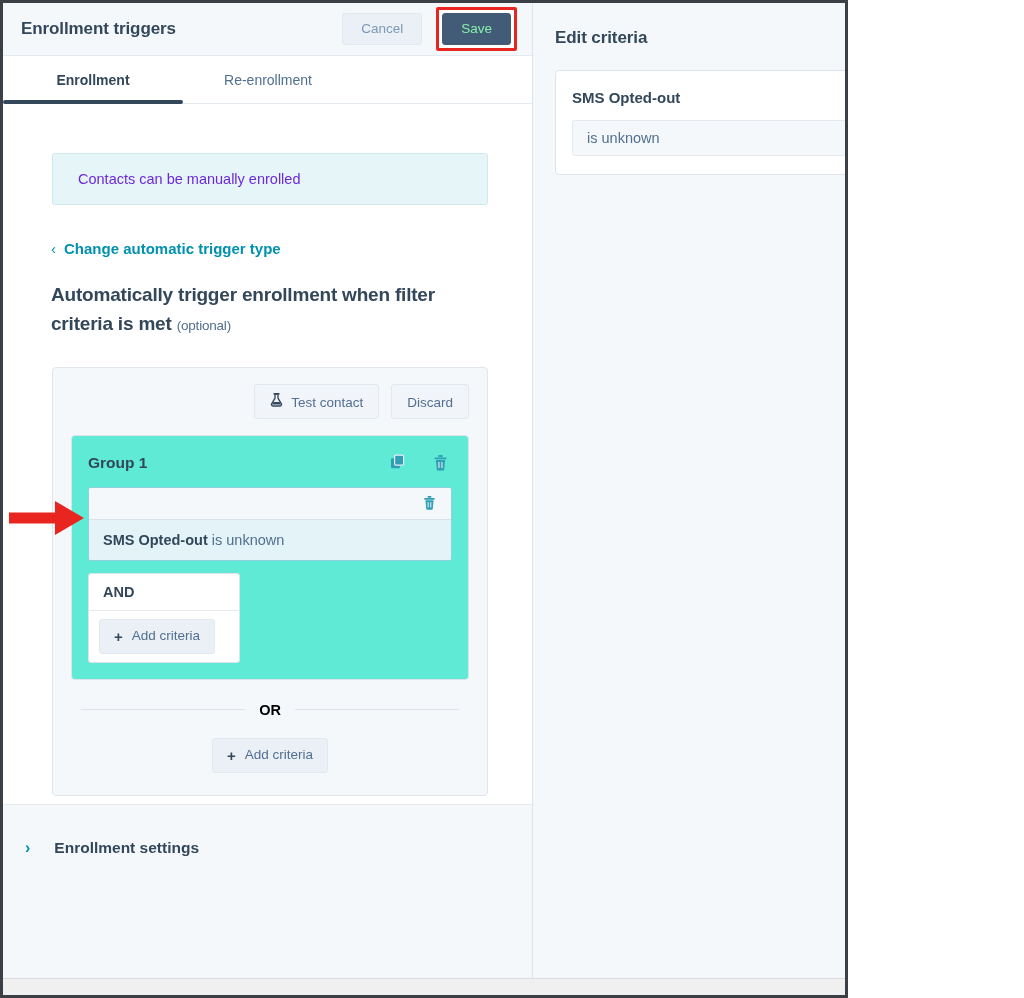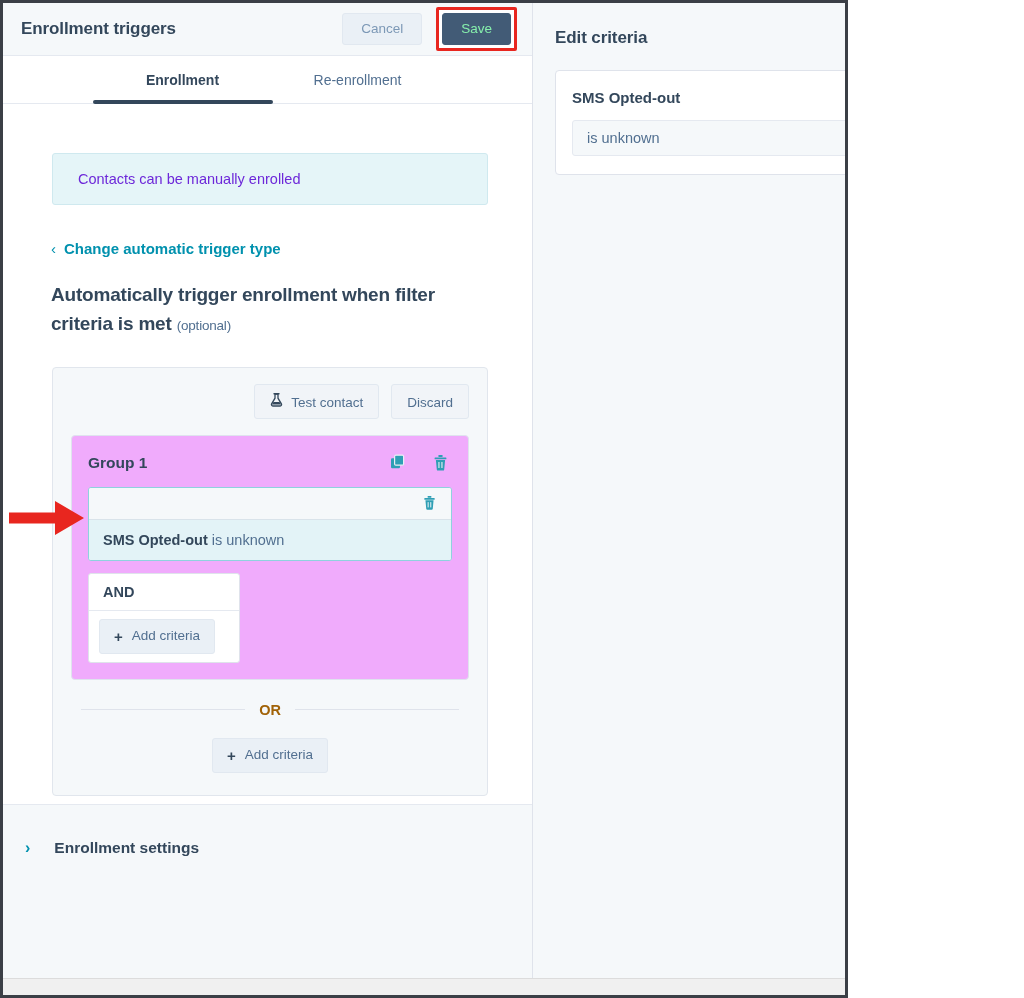--- a/index.html
+++ b/index.html
@@ -85,21 +85,20 @@
 
   
   #tabs {
     height: 48px;
     background: #ffffff;
     display: flex;
     align-items: stretch;
     border-bottom: 1px solid #e5e9f0;
     padding-left: 0;
     box-sizing: border-box;
-    justify-content: center;
   }
   .tab {
     display: flex;
     align-items: center;
     justify-content: center;
     font-size: 14px;
     color: #516f90;
     padding: 0 6px;
     cursor: pointer;
     position: relative;
@@ -196,21 +195,21 @@
     padding: 8px 15px;
     display: inline-flex;
     align-items: flex-end;
     gap: 8px;
     cursor: pointer;
     line-height: 1;
     box-sizing: border-box;
   }
 
   #group-card {
-    background: #f0abfc;
+    background: #5eead4;
     border: 1px solid #dfe3ee;
     border-radius: 4px;
     padding: 15px 16px 16px 16px;
     box-sizing: border-box;
   }
   #group-header {
     display: flex;
     align-items: center;
     margin-bottom: 12px;
   }
@@ -292,21 +291,21 @@
     color: #33475b;
     font-weight: bold;
     line-height: 1;
   }
 
   #or-divider {
     display: flex;
     align-items: center;
     gap: 14px;
     margin: 22px 10px 0 10px;
-    color: #a16207;
+    color: #000000;
     font-size: 14.5px;
     font-weight: bold;
   }
   #or-divider .line {
     flex: 1;
     height: 1px;
     background: #dfe3eb;
   }
   #outer-add-wrap {
     display: flex;

